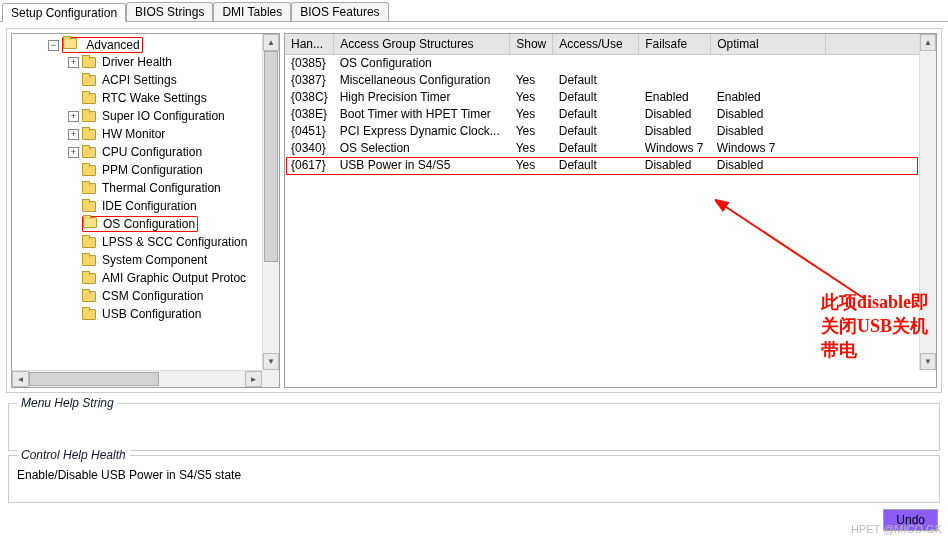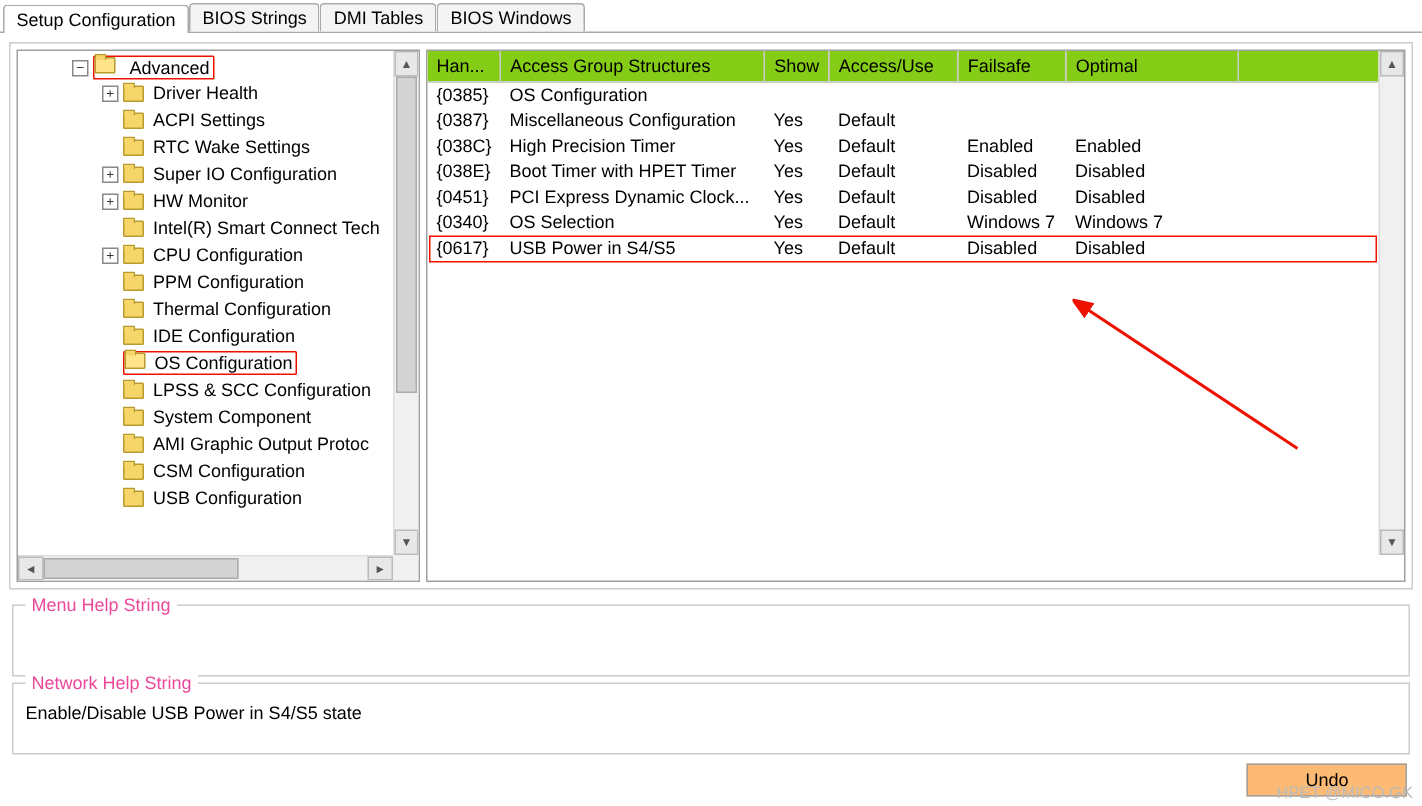--- a/index.html
+++ b/index.html
@@ -40,53 +40,53 @@
   .vsb .thumb { position:absolute; left:1px; right:1px; top:0; height:70%; background:#d3d3d3; border:1px solid #aaa; }
   .hsb { position:absolute; left:0; right:17px; bottom:0; height:17px; background:#f0f0f0; border-top:1px solid #ddd; display:flex; }
   .hsb .btn { width:17px; height:100%; }
   .hsb .track { flex:1; position:relative; }
   .hsb .thumb { position:absolute; top:1px; bottom:1px; left:0; width:60%; background:#d3d3d3; border:1px solid #aaa; }
   .sb-corner { position:absolute; right:0; bottom:0; width:17px; height:17px; background:#f0f0f0; }
 
   
   .grid-wrap { flex:1; height:355px; border:1px solid #a0a0a0; position:relative; overflow:hidden; }
   .grid { width:100%; border-collapse:collapse; }
-  .grid th { background:#84cc16; border:1px solid #ccc; border-top:none; text-align:left; font-weight:normal; padding:3px 6px; }
+  .grid th { background:#e5e5e5; border:1px solid #ccc; border-top:none; text-align:left; font-weight:normal; padding:3px 6px; }
   .grid th:first-child{border-left:none;}
   .grid th:last-child{border-right:none;}
   .grid td { padding:1px 6px; border-bottom:0; }
   .grid tbody tr { height:17px; }
   .grid .col-han{width:46px;} .grid .col-ctl{width:176px;} .grid .col-show{width:42px;}
   .grid .col-acc{width:86px;} .grid .col-fs{width:72px;} .grid .col-opt{width:115px;}
   .row-red-wrap { position:absolute; border:1.5px solid #e10; pointer-events:none; left:1px; right:18px; top:123px; height:18px; }
 
   
   .arrow-svg { position:absolute; left:430px; top:165px; pointer-events:none; }
   .annot { position:absolute; left:536px; top:256px; color:#e10; font-weight:bold; font-size:18px; font-family:"Microsoft YaHei","Segoe UI"; }
 
   
   .help-group { margin:4px 8px; border:1px solid #ccc; position:relative; padding:12px 8px 8px 8px; }
-  .help-group .legend { position:absolute; top:-8px; left:8px; background:#fff; padding:0 4px; color:#ec4899; }
+  .help-group .legend { position:absolute; top:-8px; left:8px; background:#fff; padding:0 4px; color:#0f172a;font-style:italic; }
   .help1 { height:48px; }
   .help2 { height:48px; }
 
   
   .footer { position:absolute; right:10px; bottom:6px; }
-  .btn-undo { border:1px solid #a0a0a0; background:#fdba74; padding:3px 38px; cursor:pointer; }
+  .btn-undo { border:1px solid #a0a0a0; background:#8b5cf6; padding:3px 12px; cursor:pointer; }
 
   .watermark { position:absolute; right:6px; bottom:2px; color:#bbb; font-size:11px; }
 </style>
 </head>
 <body>
 
 <div class="tabs">
   <div class="tab active">Setup Configuration</div>
   <div class="tab">BIOS Strings</div>
   <div class="tab">DMI Tables</div>
-  <div class="tab">BIOS Windows</div>
+  <div class="tab">BIOS Features</div>
 </div>
 
 <div class="main">
  <div class="main-inner">
 
   <div class="tree-wrap">
     <div class="tree-scroll">
       <div class="tree">
         <ul>
           <li>
@@ -124,27 +124,20 @@
                       <span class="exp">+</span>
                       <span class="folder"></span>
                       <span class="lbl">Super IO Configuration</span>
                     </div>
                   </li>
                   <li>
                     <div class="row lvl2">
                       <span class="exp">+</span>
                       <span class="folder"></span>
                       <span class="lbl">HW Monitor</span>
-                    </div>
-                  </li>
-                  <li>
-                    <div class="row lvl2">
-                      <span class="exp none"></span>
-                      <span class="folder"></span>
-                      <span class="lbl">Intel(R) Smart Connect Tech</span>
                     </div>
                   </li>
                   <li>
                     <div class="row lvl2">
                       <span class="exp">+</span>
                       <span class="folder"></span>
                       <span class="lbl">CPU Configuration</span>
                     </div>
                   </li>
                   <li>
@@ -318,31 +311,32 @@
     </div>
 
     <svg class="arrow-svg" width="170" height="110">
       <defs>
             <marker id="ah" markerWidth="10" markerHeight="10" refX="2" refY="3" orient="auto">
         <path d="M0,0 L0,6 L8,3 z" fill="#e10"></path>
             </marker>
           </defs>
       <line x1="150" y1="100" x2="8" y2="6" stroke="#e10" stroke-width="2" marker-end="url(#ah)"></line>
     </svg>
+    <div class="annot">此项disable即关闭USB关机带电</div>
   </div>
 
  </div>
 </div>
 
 <div class="help-group help1">
   <span class="legend">Menu Help String</span>
   <div></div>
 </div>
 <div class="help-group help2">
-  <span class="legend">Network Help String</span>
+  <span class="legend">Control Help Health</span>
   <div>Enable/Disable USB Power in S4/S5 state</div>
 </div>
 
 <div class="footer">
   <button class="btn-undo">Undo</button>
 </div>
 
 <div class="watermark">HPET @MICO.GK</div>
 
 </body></html>

